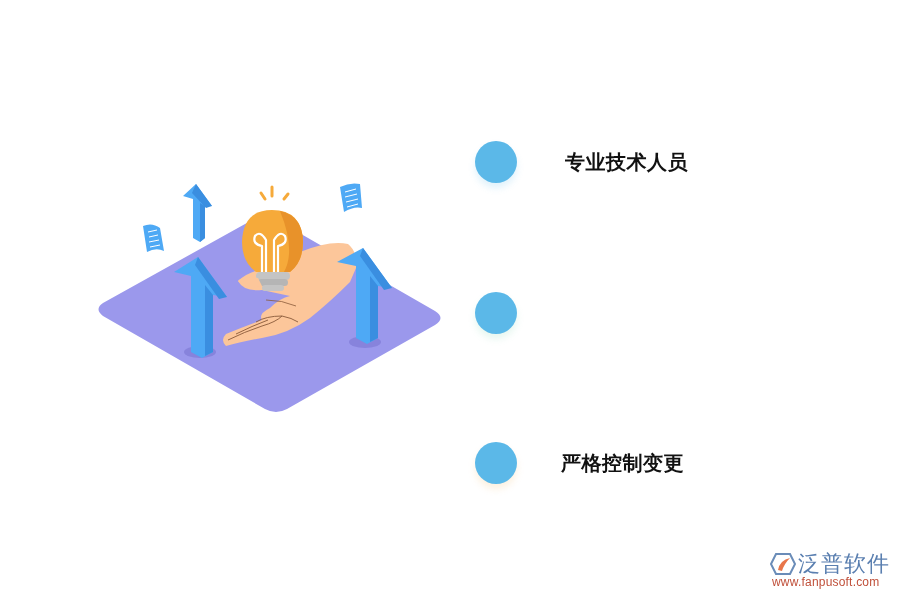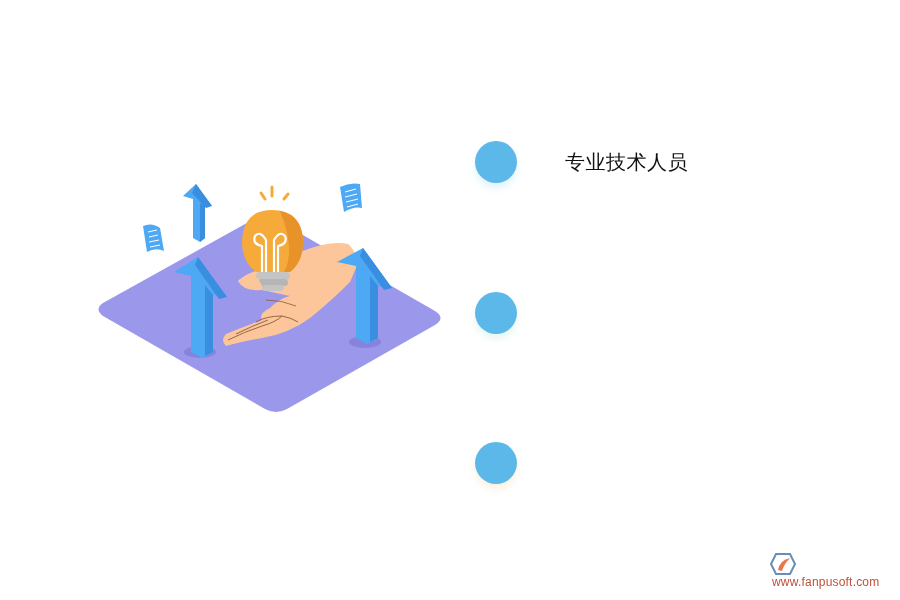--- a/index.html
+++ b/index.html
@@ -2,21 +2,21 @@
 <html><head>
 <meta charset="utf-8">
 <style>
   html,body{margin:0;padding:0;background:#ffffff;}
   body{width:900px;height:600px;position:relative;overflow:hidden;font-family:"DejaVu Sans","Liberation Sans",sans-serif;}
   .illustration{position:absolute;left:0;top:0;width:460px;height:600px;}
   .item{position:absolute;left:473px;width:300px;height:44px;}
   .dot{position:absolute;left:2px;top:0;width:42px;height:42px;border-radius:50%;background:#5bb8e8;box-shadow:0 5px 7px rgba(91,184,232,0.18);}
   .dot.d2{box-shadow:0 5px 7px rgba(120,210,170,0.18);}
   .dot.d3{box-shadow:0 5px 7px rgba(240,190,120,0.22);}
-  .label{position:absolute;left:92px;top:7px;font-size:20px;font-weight:normal;color:#111111;letter-spacing:0.5px;white-space:nowrap;line-height:28px;}
+  .label{position:absolute;left:92px;top:7px;font-size:20px;font-weight:bold;color:#111111;letter-spacing:0.5px;white-space:nowrap;line-height:28px;}
   .i1{top:141px;}
   .i2{top:292px;}
   .i3{top:442px;}
   .i3 .label{left:88px;}
   .logo{position:absolute;left:768px;top:551px;width:128px;height:40px;}
   .logo-name{position:absolute;left:30px;top:0;font-size:22px;color:#5a7fb0;letter-spacing:1px;line-height:26px;white-space:nowrap;}
   .logo-url{position:absolute;left:4px;top:24px;font-family:Liberation Sans, sans-serif;font-size:12px;color:#c0503a;white-space:nowrap;letter-spacing:0.2px;}
   .logo-icon{position:absolute;left:2px;top:2px;width:26px;height:22px;}
 </style>
 </head>
@@ -88,21 +88,23 @@
 
 <div class="item i1">
   <div class="dot d1"></div>
   <div class="label">专业技术人员</div>
 </div>
 <div class="item i2">
   <div class="dot d2"></div>
 </div>
 <div class="item i3">
   <div class="dot d3"></div>
+  <div class="label">严格控制变更</div>
 </div>
 
 <div class="logo">
   <svg class="logo-icon" viewBox="0 0 26 22">
     <polygon points="6,1 20,1 25,11 20,21 6,21 1,11" fill="none" stroke="#6a8cb8" stroke-width="2"></polygon>
     <path d="M8 17 Q10 7 20 5 Q14 11 12 18 Z" fill="#e8764a"></path>
   </svg>
+  <div class="logo-name">泛普软件</div>
   <div class="logo-url">www.fanpusoft.com</div>
 </div>
 
 </body></html>

